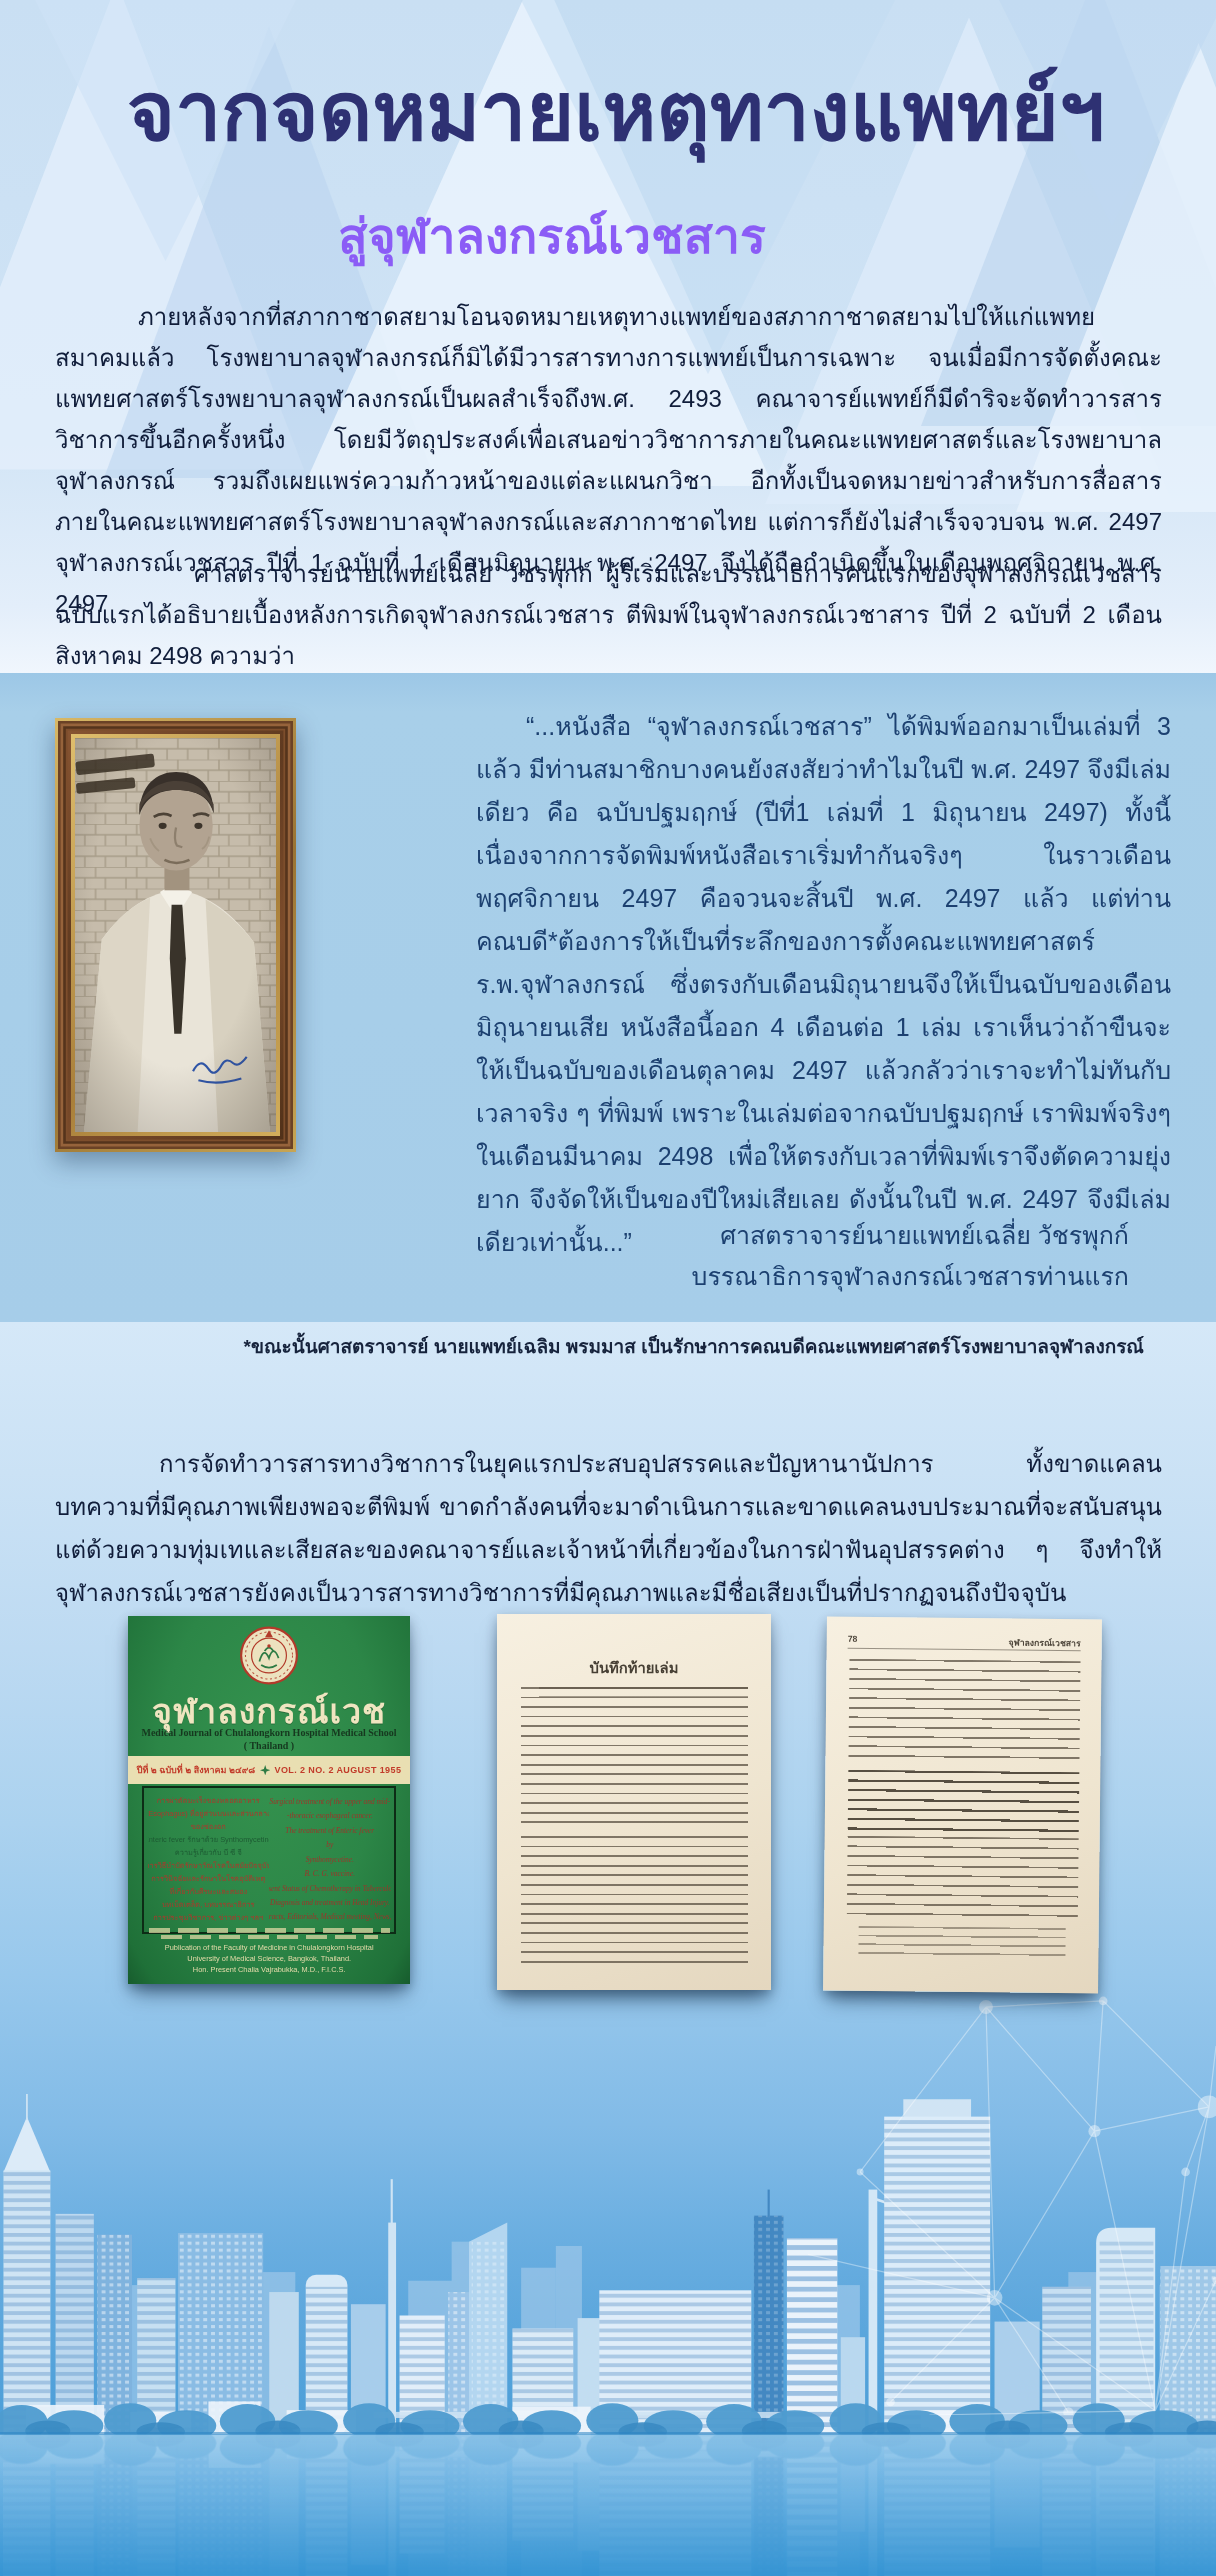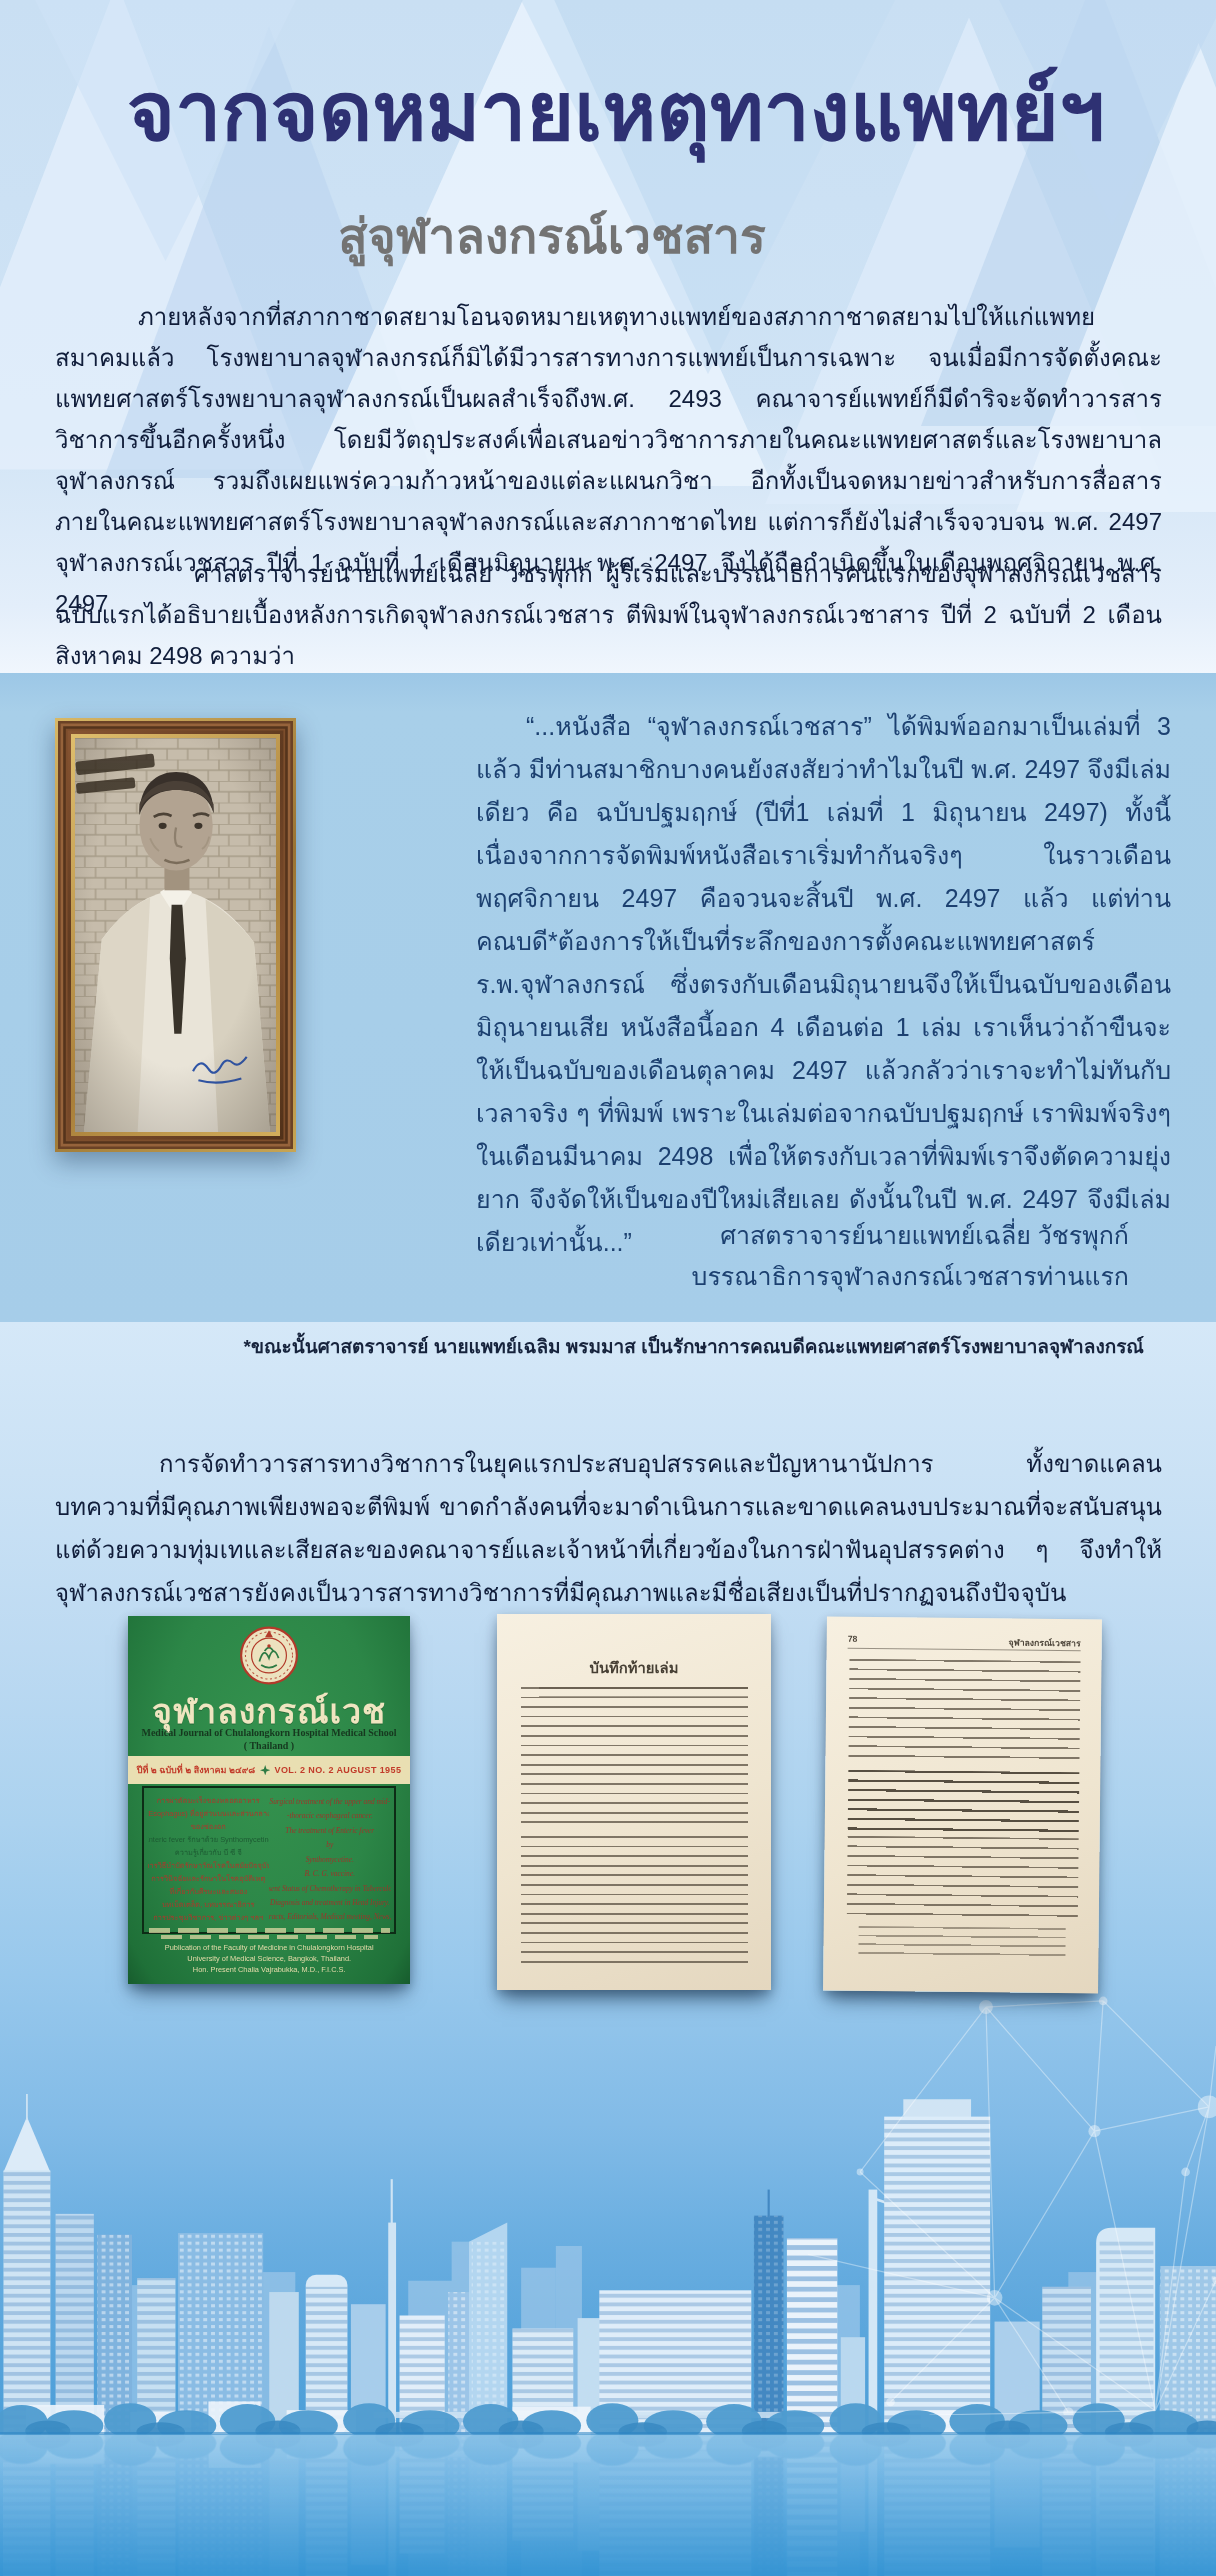--- a/index.html
+++ b/index.html
@@ -15,21 +15,21 @@
     background:linear-gradient(180deg,#9cc7e6 0%,#a8cfe9 6%,#a6cde9 100%);z-index:0;}
   .bg-bottom{position:absolute;left:0;top:1322px;width:1216px;height:1254px;
     background:linear-gradient(180deg,#d5e8f8 0%,#cbe2f5 12%,#bddaf2 26%,#abd2ef 40%,#98c8ec 52%,#82bbe7 64%,#68ade0 74%,#53a2da 84%,#449ad6 92%,#3892d2 100%);z-index:0;}
   
   .chv{position:absolute;clip-path:polygon(50% 0,0 100%,100% 100%);}
   .chv-d{position:absolute;clip-path:polygon(0 0,100% 0,50% 100%);}
   
   .title{position:absolute;left:0;top:59px;width:1216px;text-align:center;
     font-size:82px;font-weight:bold;color:#2e3173;letter-spacing:0;line-height:1.3;z-index:2;margin-left:8px;}
   .subtitle{position:absolute;left:0;top:198px;width:1104px;text-align:center;
-    font-size:48px;font-weight:bold;color:#737373;z-index:2;}
+    font-size:48px;font-weight:bold;color:#8b5cf6;z-index:2;}
   
   .para{position:absolute;left:55px;width:1107px;color:#101d3a;
     font-size:24px;line-height:41px;text-align:justify;z-index:2;}
   .p1{top:296px;text-indent:83px;}
   .p2{top:553px;text-indent:139px;}
   .p3{top:1442px;text-indent:104px;line-height:43px;}
   
   .quote-text{position:absolute;left:476px;top:705px;width:695px;
     color:#1c4070;font-size:25px;line-height:43px;text-align:justify;text-indent:50px;z-index:2;}
   .quote-attrib{position:absolute;left:476px;top:1215px;width:695px;text-align:right;

